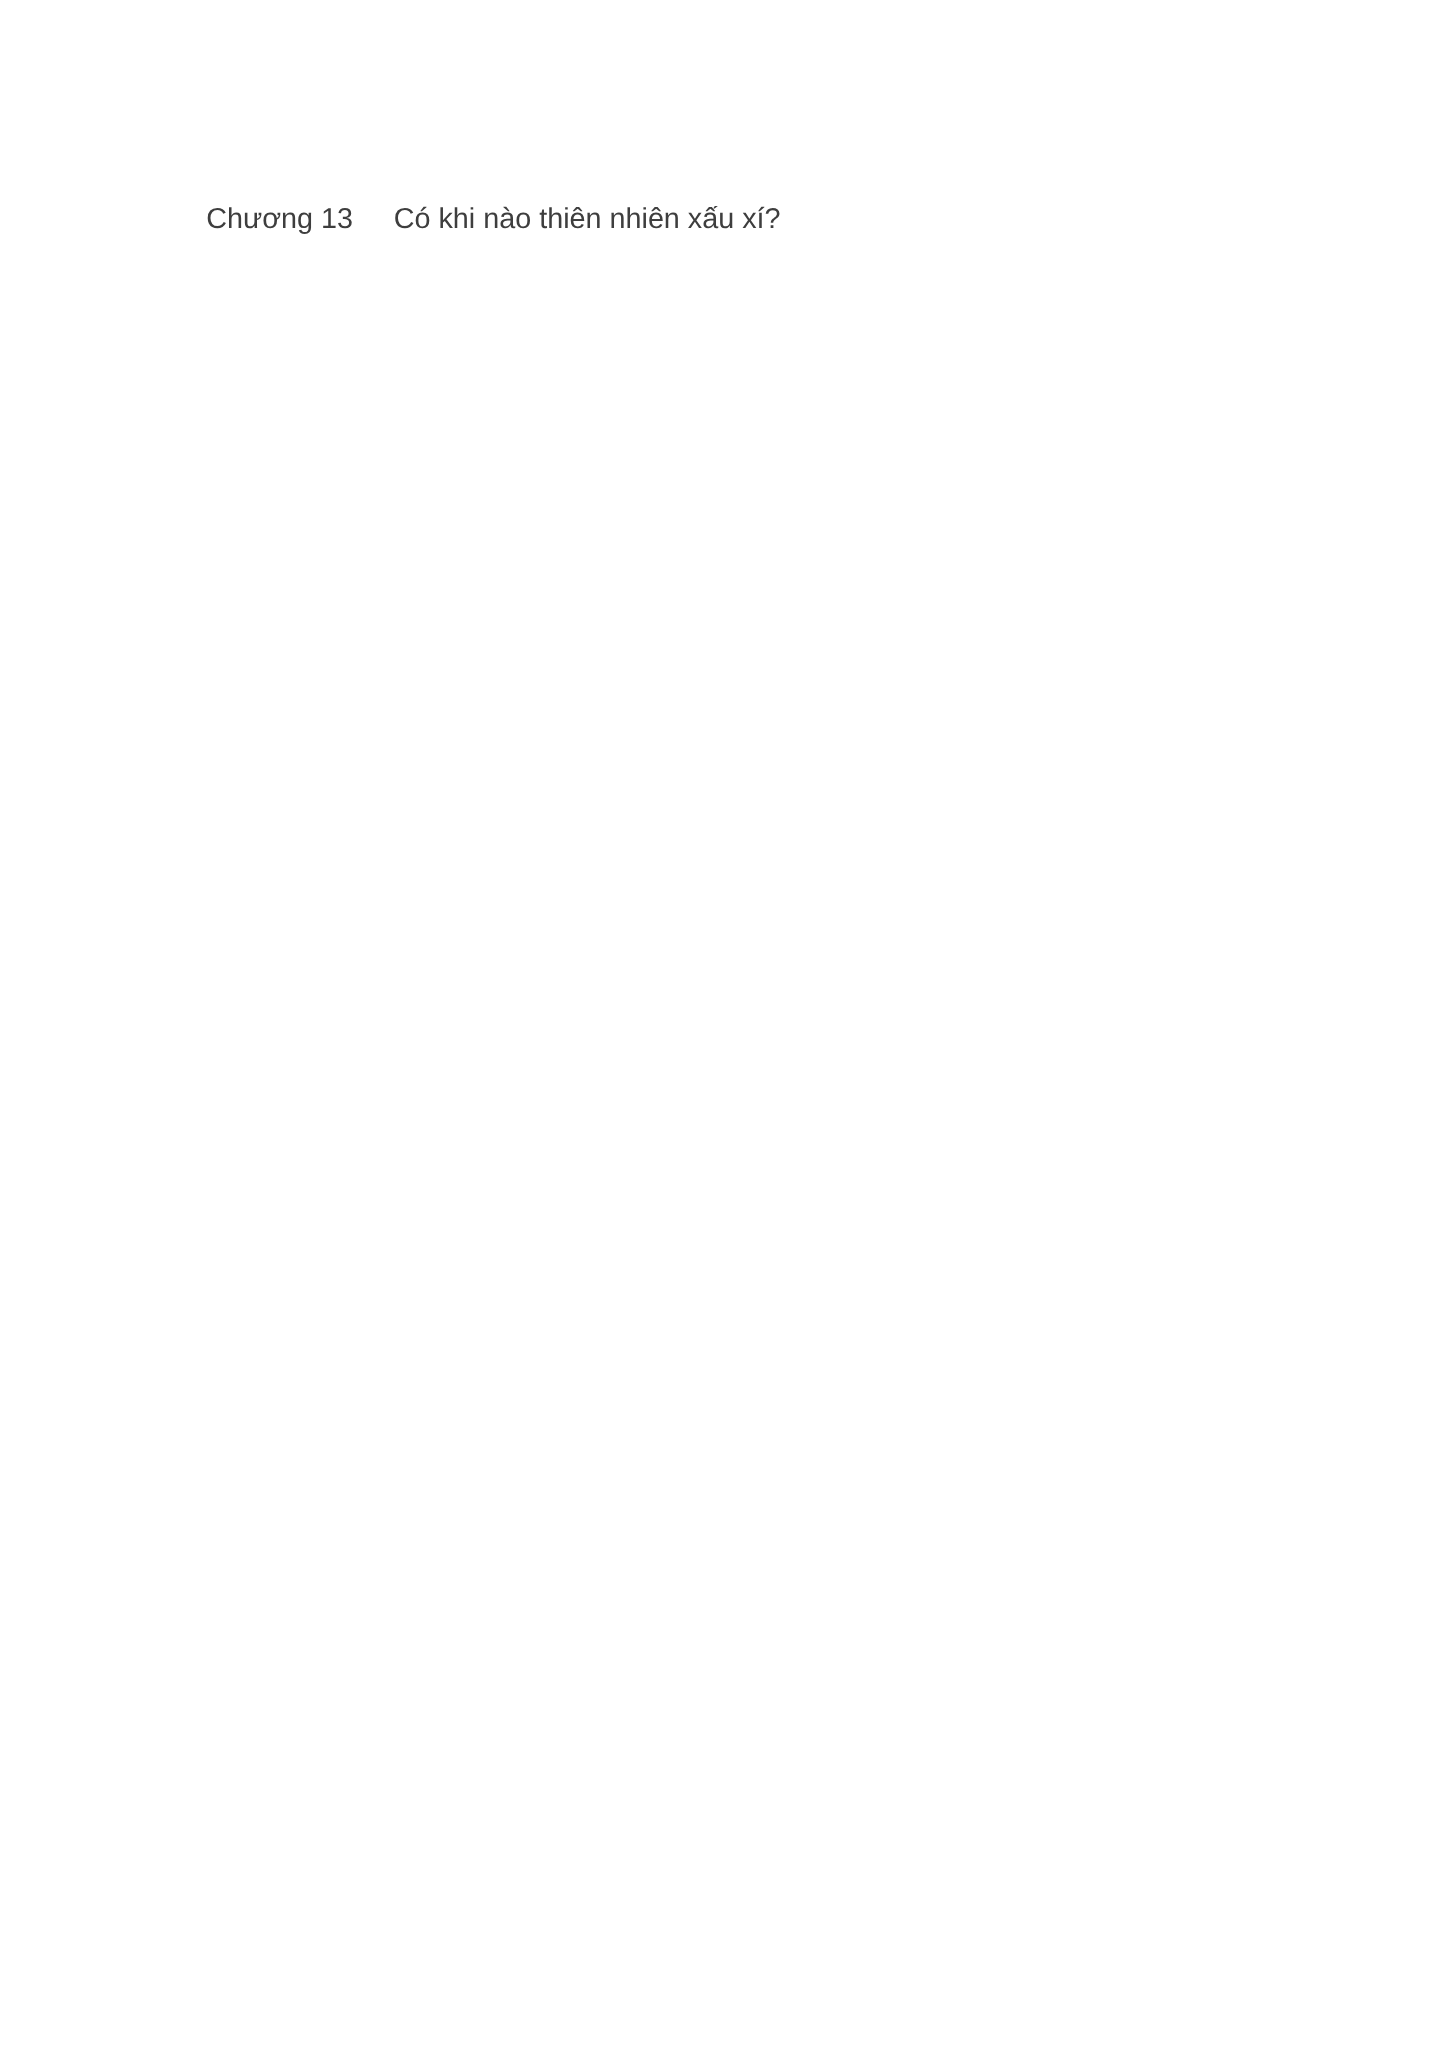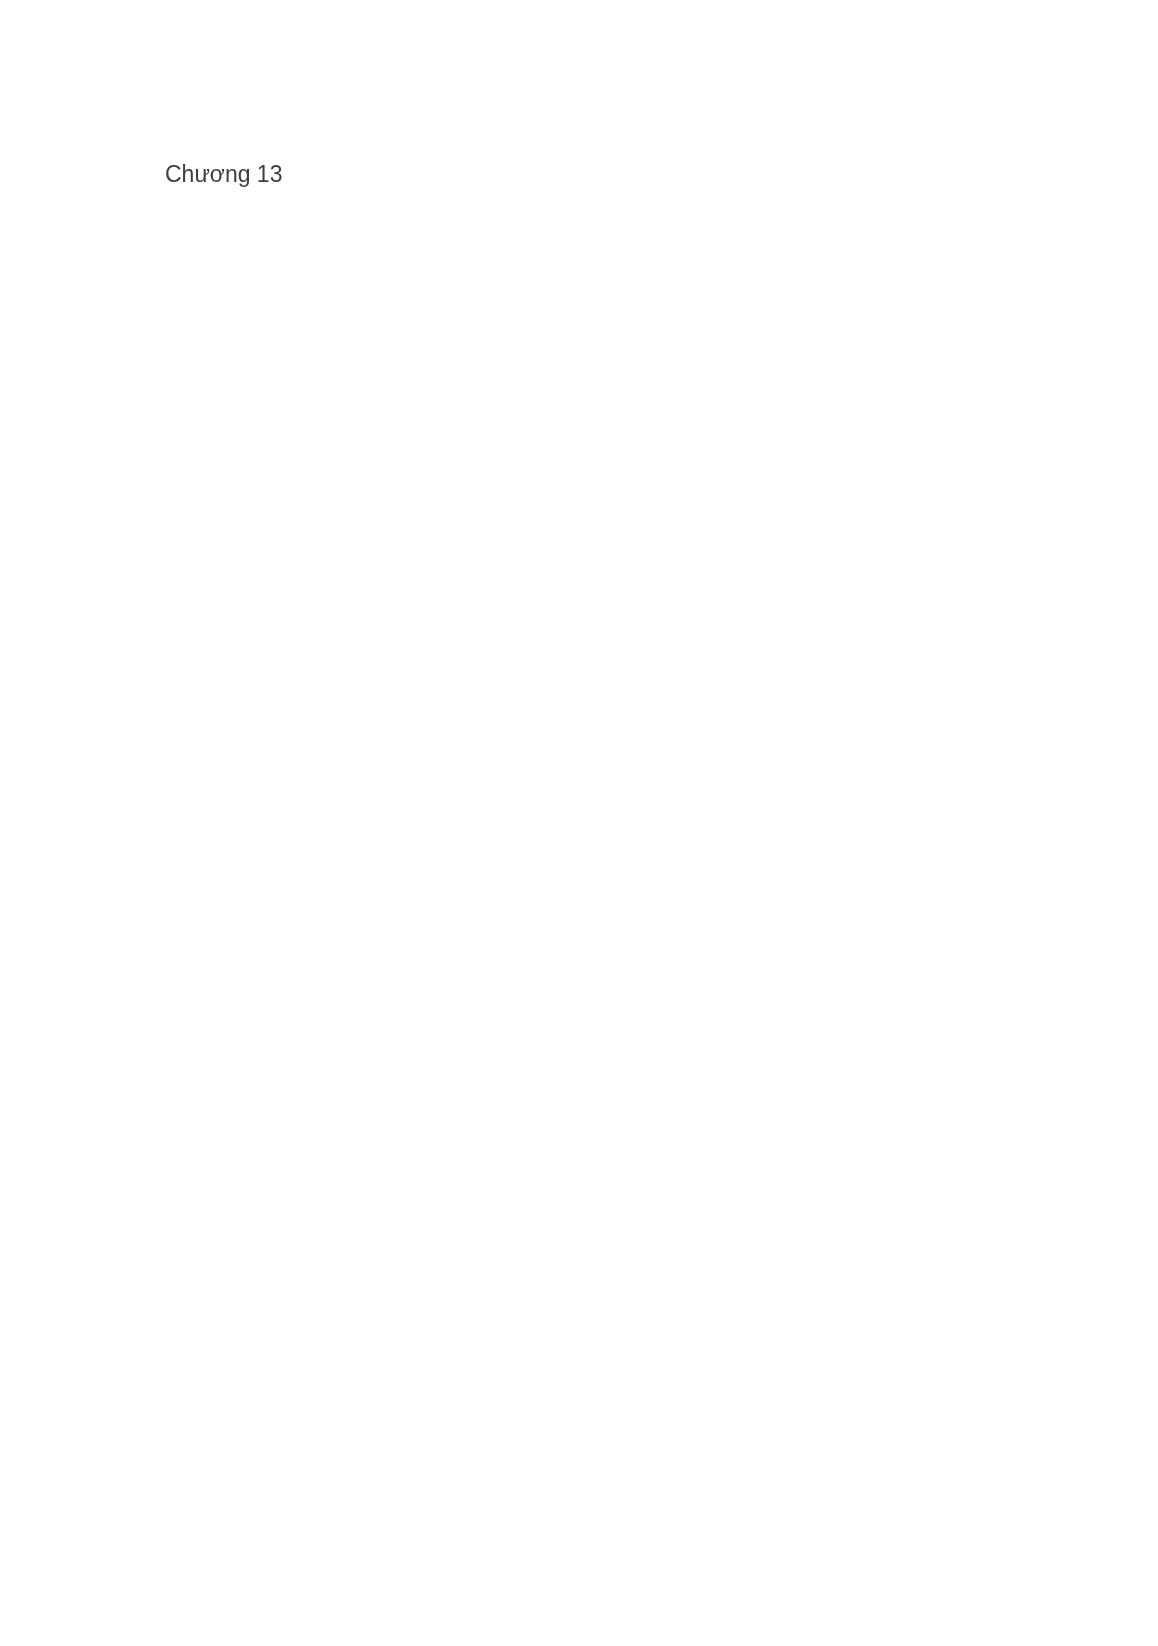--- a/index.html
+++ b/index.html
@@ -58,18 +58,19 @@
   }
 </style>
 </head>
 <body>
 
 <div class="page">
   <div class="toc">
 
     <div class="row chapter">
       <span class="label">Chương 13</span>
+      <span class="title">Có khi nào thiên nhiên xấu xí?</span>
       <span class="dots"></span>
       <span class="page">199</span>
     </div>
 
   </div>
 </div>
 
 </body></html>

